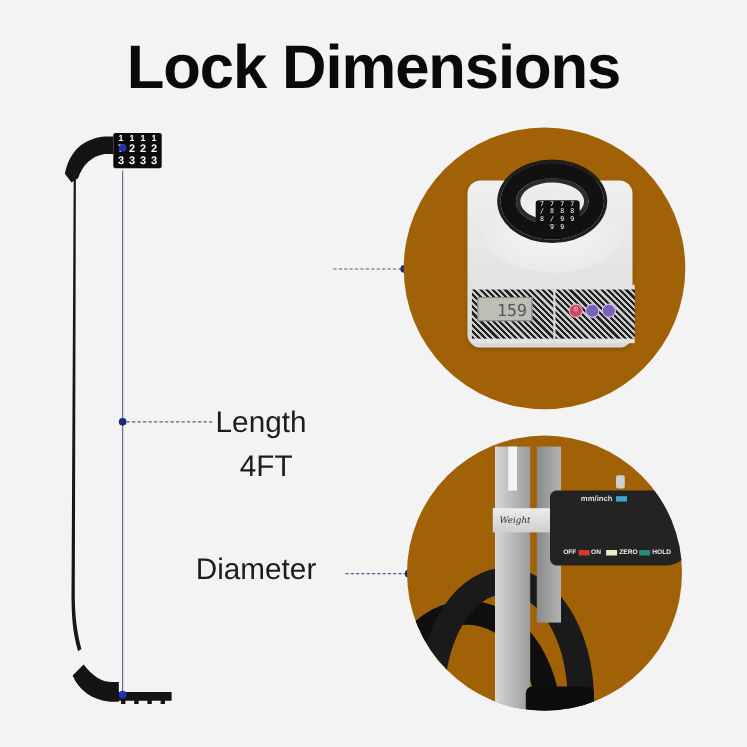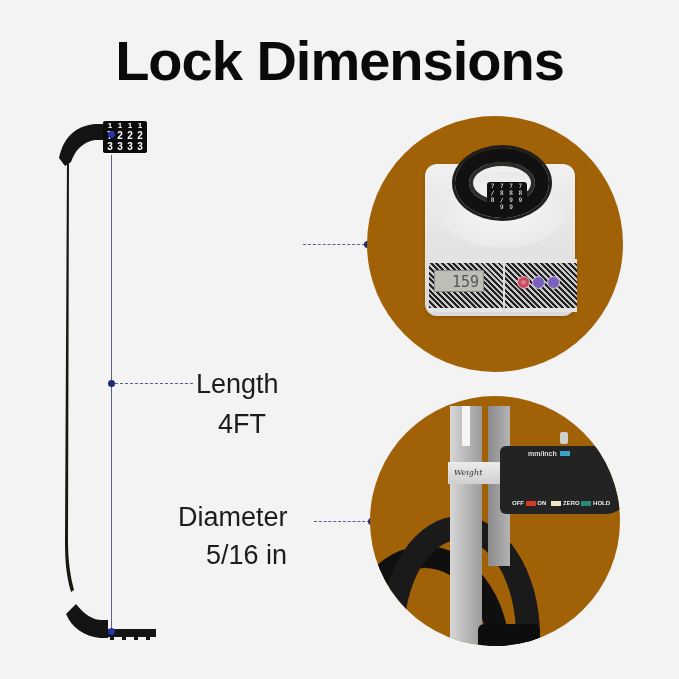--- a/index.html
+++ b/index.html
@@ -159,21 +159,20 @@
   <div class="abs dot" style="left:2px;top:12px;"></div>
   <div class="abs dash" style="left:9px;top:15px;width:78px;"></div>
   <div class="abs label" style="left:90px;top:0;">Length</div>
   <div class="abs value" style="left:112px;top:40px;">4FT</div>
 </div>
 
 <div class="abs" style="left:178px;top:501px;width:200px;height:70px;text-align:right;">
   <div class="abs label" style="left:0;top:0;">Diameter</div>
   <div class="abs dash" style="left:136px;top:20px;width:56px;"></div>
   <div class="abs dot" style="left:190px;top:17px;"></div>
-  <div class="abs value" style="left:28px;top:38px;">5/16 in</div>
 </div>
 
 <div class="abs circle" style="left:367px;top:116px;width:256px;height:256px;">
   <div class="abs scale-body"></div>
   <div class="abs scale-plate"></div>
   <div class="abs coil"></div>
   <div class="abs coil-lock">7 7 7 7 / 8 8 8 8 / 9 9 9 9</div>
   <div class="abs panel" style="left:62px;width:74px;"></div>
   <div class="abs panel" style="left:138px;width:72px;"></div>
   <div class="abs lcd">159</div>

